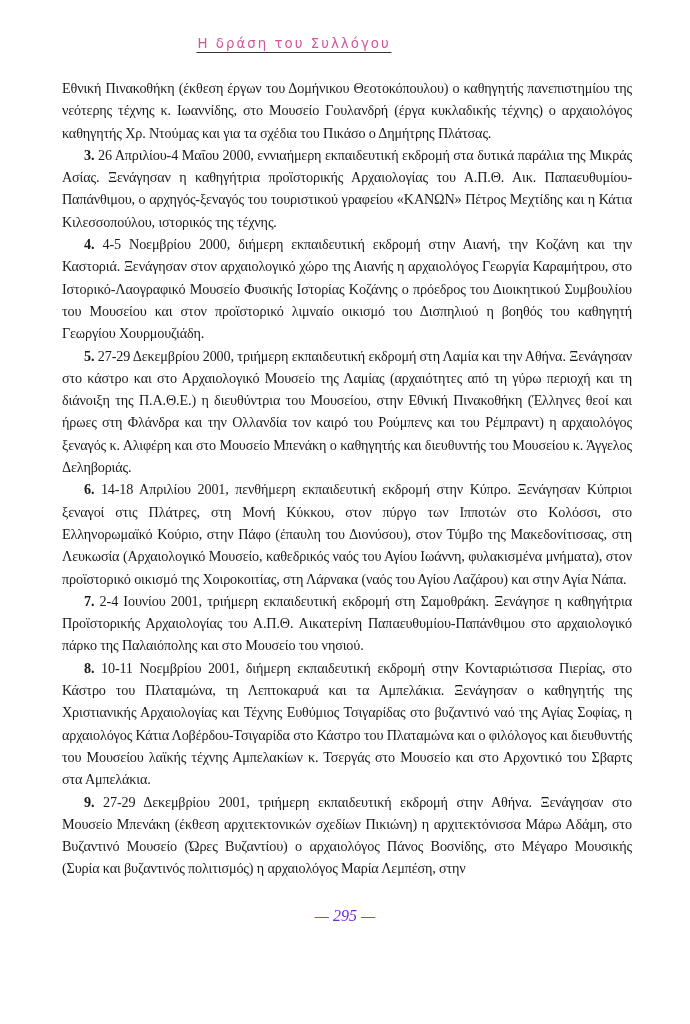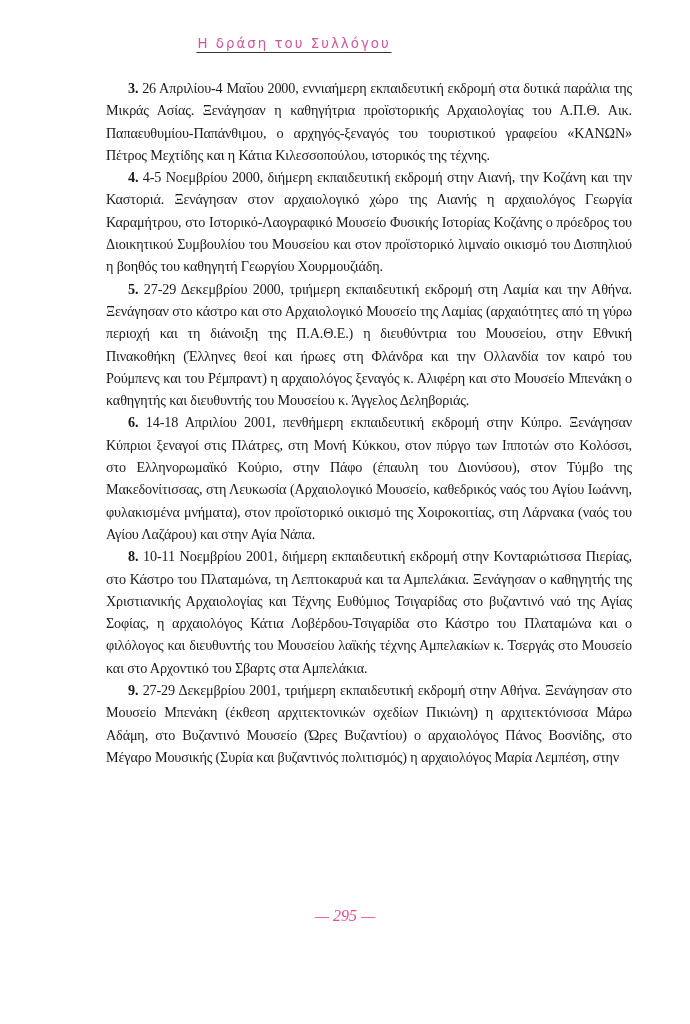--- a/index.html
+++ b/index.html
@@ -42,52 +42,53 @@
     line-height: 22.3px;
     text-align: justify;
     letter-spacing: -0.15px;
   }
   .body-text p {
     margin: 0;
     text-indent: 0;
   }
   .body-text p.item {
     text-indent: 22px;
-    margin-left: 44px;
   }
   .body-text p.item b {
     font-weight: bold;
   }
   .page-number {
     position: absolute;
     top: 907px;
     left: 0;
     width: 690px;
     text-align: center;
     font-size: 16px;
     font-style: italic;
-    color: #ec4899;
+    color: #6d28d9;
   }
 </style>
 </head>
 <body>
 
 <div class="running-header">
   <span>Η δράση του Συλλόγου</span>
 </div>
 
 <div class="body-text">
+  <p>Εθνική Πινακοθήκη (έκθεση έργων του Δομήνικου Θεοτοκόπουλου) ο καθηγητής πανεπιστημίου της νεότερης τέχνης κ. Ιωαννίδης, στο Μουσείο Γουλανδρή (έργα κυκλαδικής τέχνης) ο αρχαιολόγος καθηγητής Χρ. Ντούμας και για τα σχέδια του Πικάσο ο Δημήτρης Πλάτσας.</p>
 
   <p class="item"><b>3.</b><span> 26 Απριλίου-4 Μαΐου 2000, εννιαήμερη εκπαιδευτική εκδρομή στα δυτικά παράλια της Μικράς Ασίας. Ξενάγησαν η καθηγήτρια προϊστορικής Αρχαιολογίας του Α.Π.Θ. Αικ. Παπαευθυμίου-Παπάνθιμου, ο αρχηγός-ξεναγός του τουριστικού γραφείου «ΚΑΝΩΝ» Πέτρος Μεχτίδης και η Κάτια Κιλεσσοπούλου, ιστορικός της τέχνης.</span></p>
 
   <p class="item"><b>4.</b><span> 4-5 Νοεμβρίου 2000, διήμερη εκπαιδευτική εκδρομή στην Αιανή, την Κοζάνη και την Καστοριά. Ξενάγησαν στον αρχαιολογικό χώρο της Αιανής η αρχαιολόγος Γεωργία Καραμήτρου, στο Ιστορικό-Λαογραφικό Μουσείο Φυσικής Ιστορίας Κοζάνης ο πρόεδρος του Διοικητικού Συμβουλίου του Μουσείου και στον προϊστορικό λιμναίο οικισμό του Δισπηλιού η βοηθός του καθηγητή Γεωργίου Χουρμουζιάδη.</span></p>
 
   <p class="item"><b>5.</b><span> 27-29 Δεκεμβρίου 2000, τριήμερη εκπαιδευτική εκδρομή στη Λαμία και την Αθήνα. Ξενάγησαν στο κάστρο και στο Αρχαιολογικό Μουσείο της Λαμίας (αρχαιότητες από τη γύρω περιοχή και τη διάνοιξη της Π.Α.Θ.Ε.) η διευθύντρια του Μουσείου, στην Εθνική Πινακοθήκη (Έλληνες θεοί και ήρωες στη Φλάνδρα και την Ολλανδία τον καιρό του Ρούμπενς και του Ρέμπραντ) η αρχαιολόγος ξεναγός κ. Αλιφέρη και στο Μουσείο Μπενάκη ο καθηγητής και διευθυντής του Μουσείου κ. Άγγελος Δεληβοριάς.</span></p>
 
   <p class="item"><b>6.</b><span> 14-18 Απριλίου 2001, πενθήμερη εκπαιδευτική εκδρομή στην Κύπρο. Ξενάγησαν Κύπριοι ξεναγοί στις Πλάτρες, στη Μονή Κύκκου, στον πύργο των Ιπποτών στο Κολόσσι, στο Ελληνορωμαϊκό Κούριο, στην Πάφο (έπαυλη του Διονύσου), στον Τύμβο της Μακεδονίτισσας, στη Λευκωσία (Αρχαιολογικό Μουσείο, καθεδρικός ναός του Αγίου Ιωάννη, φυλακισμένα μνήματα), στον προϊστορικό οικισμό της Χοιροκοιτίας, στη Λάρνακα (ναός του Αγίου Λαζάρου) και στην Αγία Νάπα.</span></p>
 
+  <p class="item"><b>7.</b><span> 2-4 Ιουνίου 2001, τριήμερη εκπαιδευτική εκδρομή στη Σαμοθράκη. Ξενάγησε η καθηγήτρια Προϊστορικής Αρχαιολογίας του Α.Π.Θ. Αικατερίνη Παπαευθυμίου-Παπάνθιμου στο αρχαιολογικό πάρκο της Παλαιόπολης και στο Μουσείο του νησιού.</span></p>
 
   <p class="item"><b>8.</b><span> 10-11 Νοεμβρίου 2001, διήμερη εκπαιδευτική εκδρομή στην Κονταριώτισσα Πιερίας, στο Κάστρο του Πλαταμώνα, τη Λεπτοκαρυά και τα Αμπελάκια. Ξενάγησαν ο καθηγητής της Χριστιανικής Αρχαιολογίας και Τέχνης Ευθύμιος Τσιγαρίδας στο βυζαντινό ναό της Αγίας Σοφίας, η αρχαιολόγος Κάτια Λοβέρδου-Τσιγαρίδα στο Κάστρο του Πλαταμώνα και ο φιλόλογος και διευθυντής του Μουσείου λαϊκής τέχνης Αμπελακίων κ. Τσεργάς στο Μουσείο και στο Αρχοντικό του Σβαρτς στα Αμπελάκια.</span></p>
 
   <p class="item"><b>9.</b><span> 27-29 Δεκεμβρίου 2001, τριήμερη εκπαιδευτική εκδρομή στην Αθήνα. Ξενάγησαν στο Μουσείο Μπενάκη (έκθεση αρχιτεκτονικών σχεδίων Πικιώνη) η αρχιτεκτόνισσα Μάρω Αδάμη, στο Βυζαντινό Μουσείο (Ώρες Βυζαντίου) ο αρχαιολόγος Πάνος Βοσνίδης, στο Μέγαρο Μουσικής (Συρία και βυζαντινός πολιτισμός) η αρχαιολόγος Μαρία Λεμπέση, στην</span></p>
 </div>
 
 <div class="page-number">— 295 —</div>
 
 </body></html>

